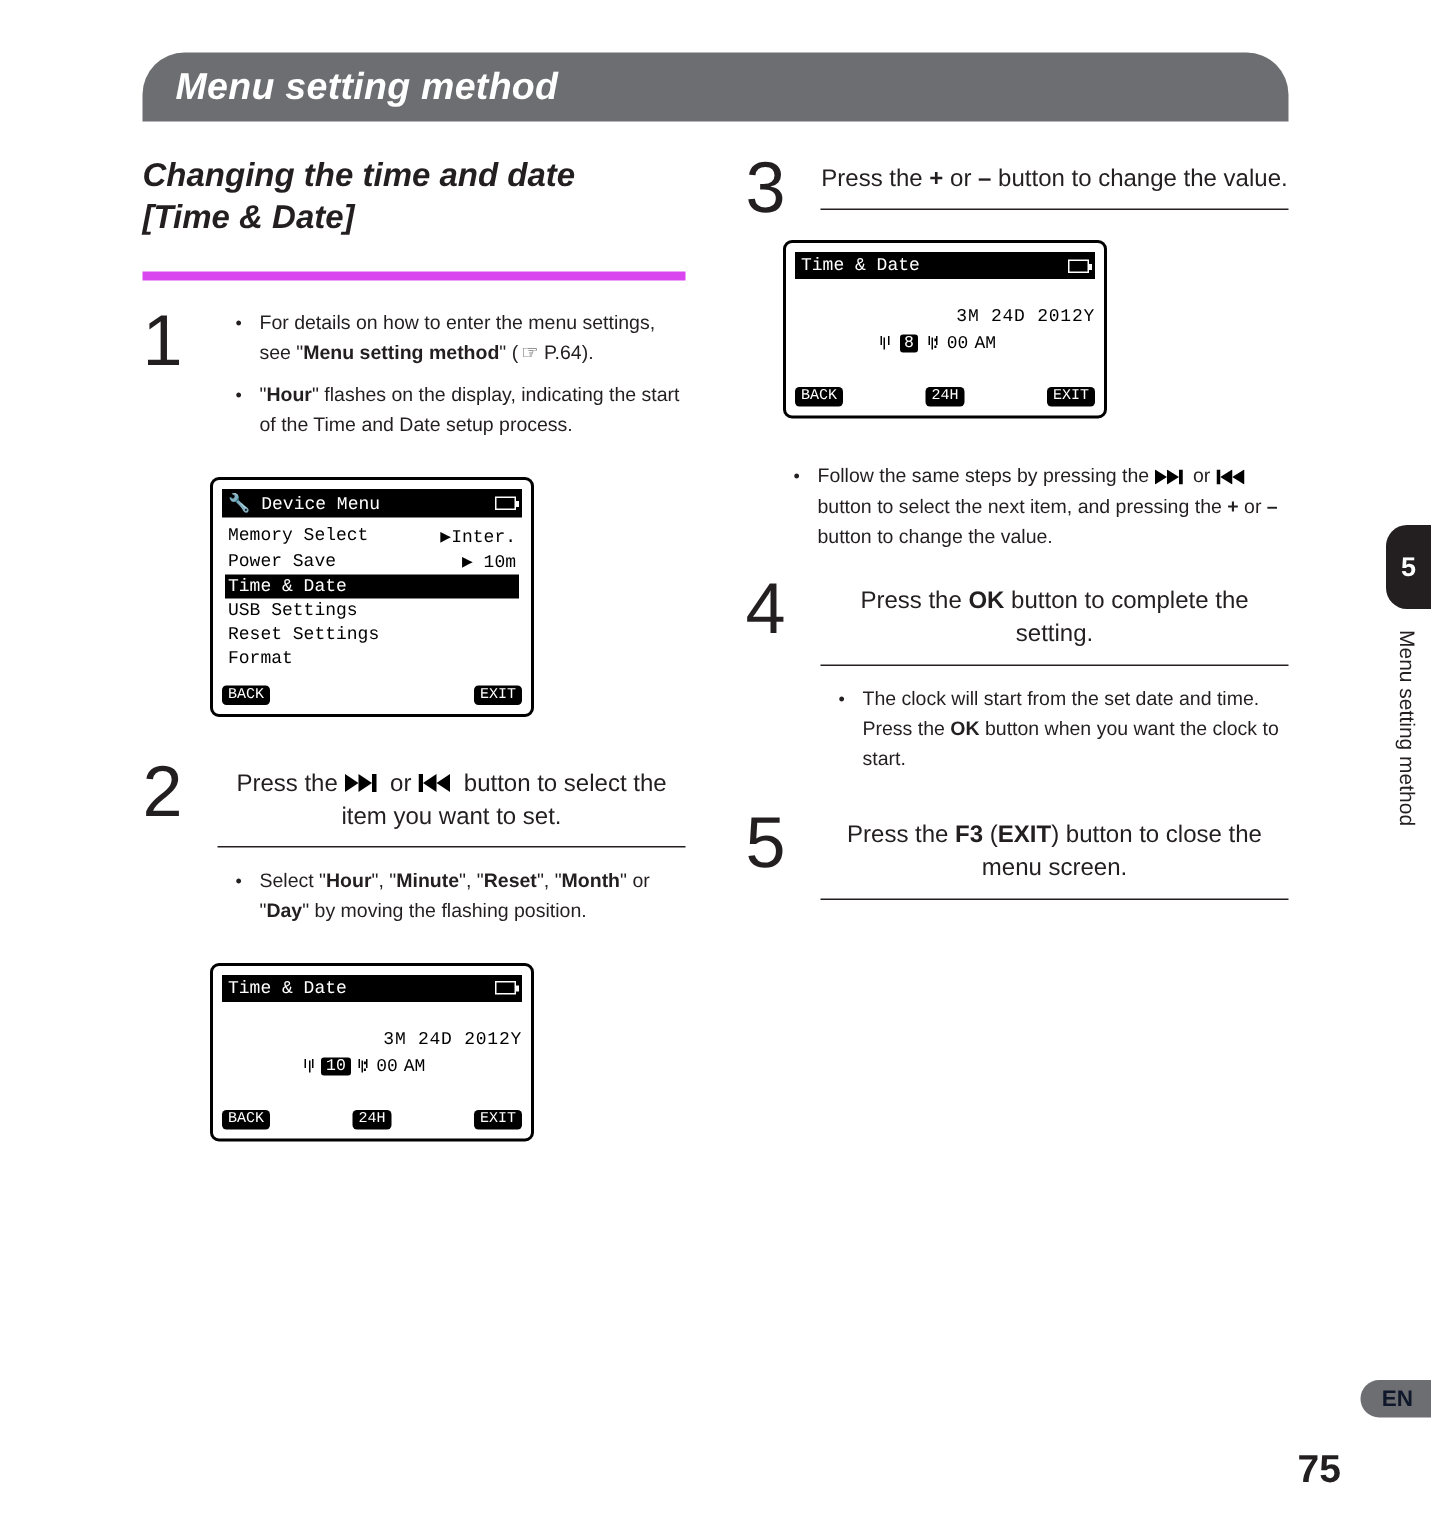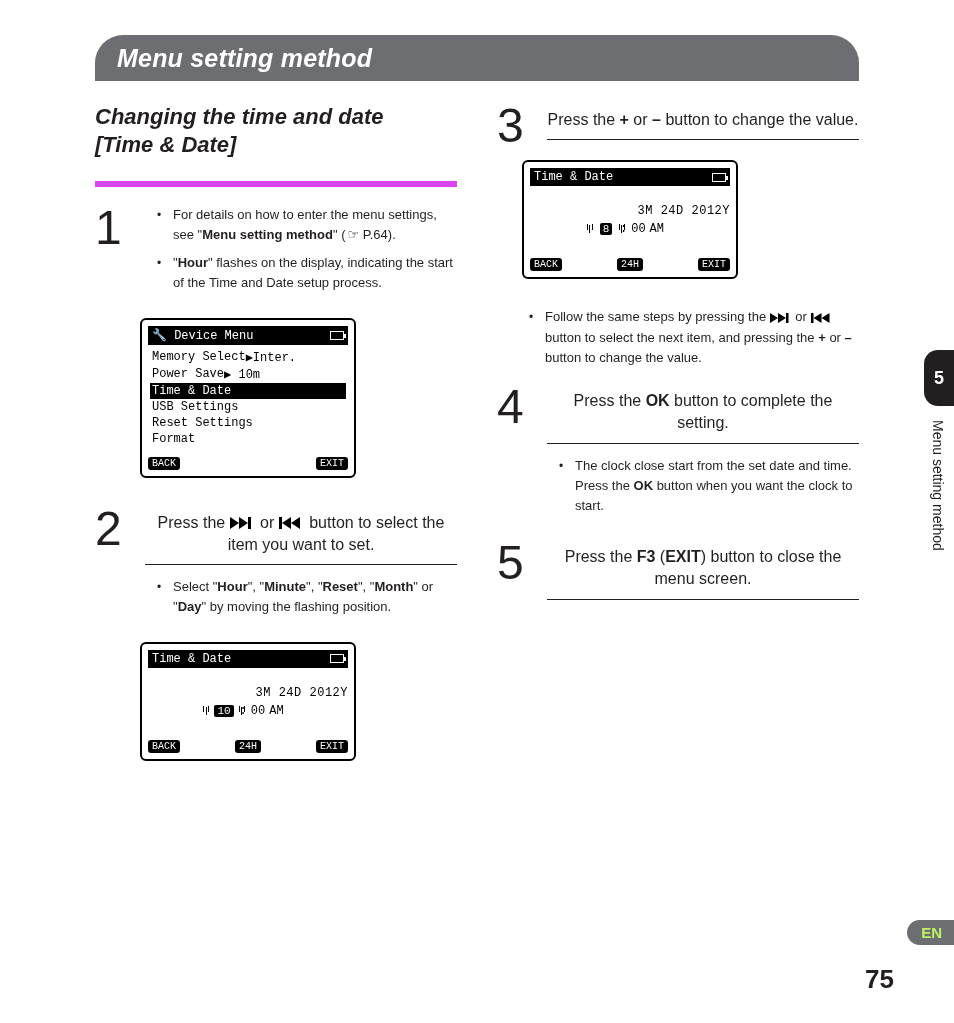--- a/index.html
+++ b/index.html
@@ -111,21 +111,21 @@
   }
   .lcd-header .bat {
     display:inline-block; width:14px; height:9px;
     border:1px solid #fff; position:relative;
   }
   .lcd-header .bat::after{
     content:""; position:absolute; right:-3px; top:2px;
     width:2px; height:4px; background:#fff;
   }
   .lcd-body { padding: 4px 2px 2px 2px; }
-  .lcd-row { display:flex; padding:1px 2px; }
+  .lcd-row { display:flex; justify-content:space-between; padding:1px 2px; }
   .lcd-row.sel { background:#000; color:#fff; }
   .lcd-footer { display:flex; justify-content:space-between; margin-top:8px; }
   .softkey {
     background:#000; color:#fff; font-size:10px;
     padding:1px 4px; border-radius:3px;
   }
   .lcd-time { text-align:right; padding: 18px 0 14px 0; }
   .lcd-time .line1 { letter-spacing: .5px; font-size:12px; margin-bottom:4px; }
   .lcd-time .line2 { font-size:12px; display:flex; justify-content:center; gap:4px; align-items:center; }
   .flash {
@@ -155,21 +155,21 @@
     display:flex; align-items:center; justify-content:center;
     font-size:18px; font-weight:700;
   }
   .side-label {
     position:absolute; right: 8px; top: 420px;
     writing-mode: vertical-rl;
     font-size: 14px; color:#231f20;
   }
   .lang-badge {
     position:absolute; right:0; bottom:78px;
-    background:#6d6e71; color:#bef264;
+    background:#6d6e71; color:#0f172a;
     font-weight:700; font-size:15px;
     padding:4px 12px 4px 14px;
     border-radius: 14px 0 0 14px;
   }
   .page-num {
     position:absolute; right: 60px; bottom: 28px;
     font-size: 26px; font-weight:700;
   }
   .icon-ff, .icon-rw {
     display:inline-block; vertical-align:middle;
@@ -337,21 +337,21 @@
       </ul>
 
       <div class="step">
         <div class="step-num">4</div>
         <div class="step-body">
           <div class="step-text">
             <span>Press the </span><span class="b">OK</span><span> button to complete the setting.</span>
           </div>
           <ul class="bullets">
             <li>
-              <span>The clock close start from the set date and time. Press the </span><span class="b">OK</span><span> button when you want the clock to start.</span>
+              <span>The clock will start from the set date and time. Press the </span><span class="b">OK</span><span> button when you want the clock to start.</span>
             </li>
           </ul>
         </div>
       </div>
 
       <div class="step">
         <div class="step-num">5</div>
         <div class="step-body">
           <div class="step-text">
             <span>Press the </span><span class="b">F3</span><span> (</span><span class="b">EXIT</span><span>) button to close the menu screen.</span>

